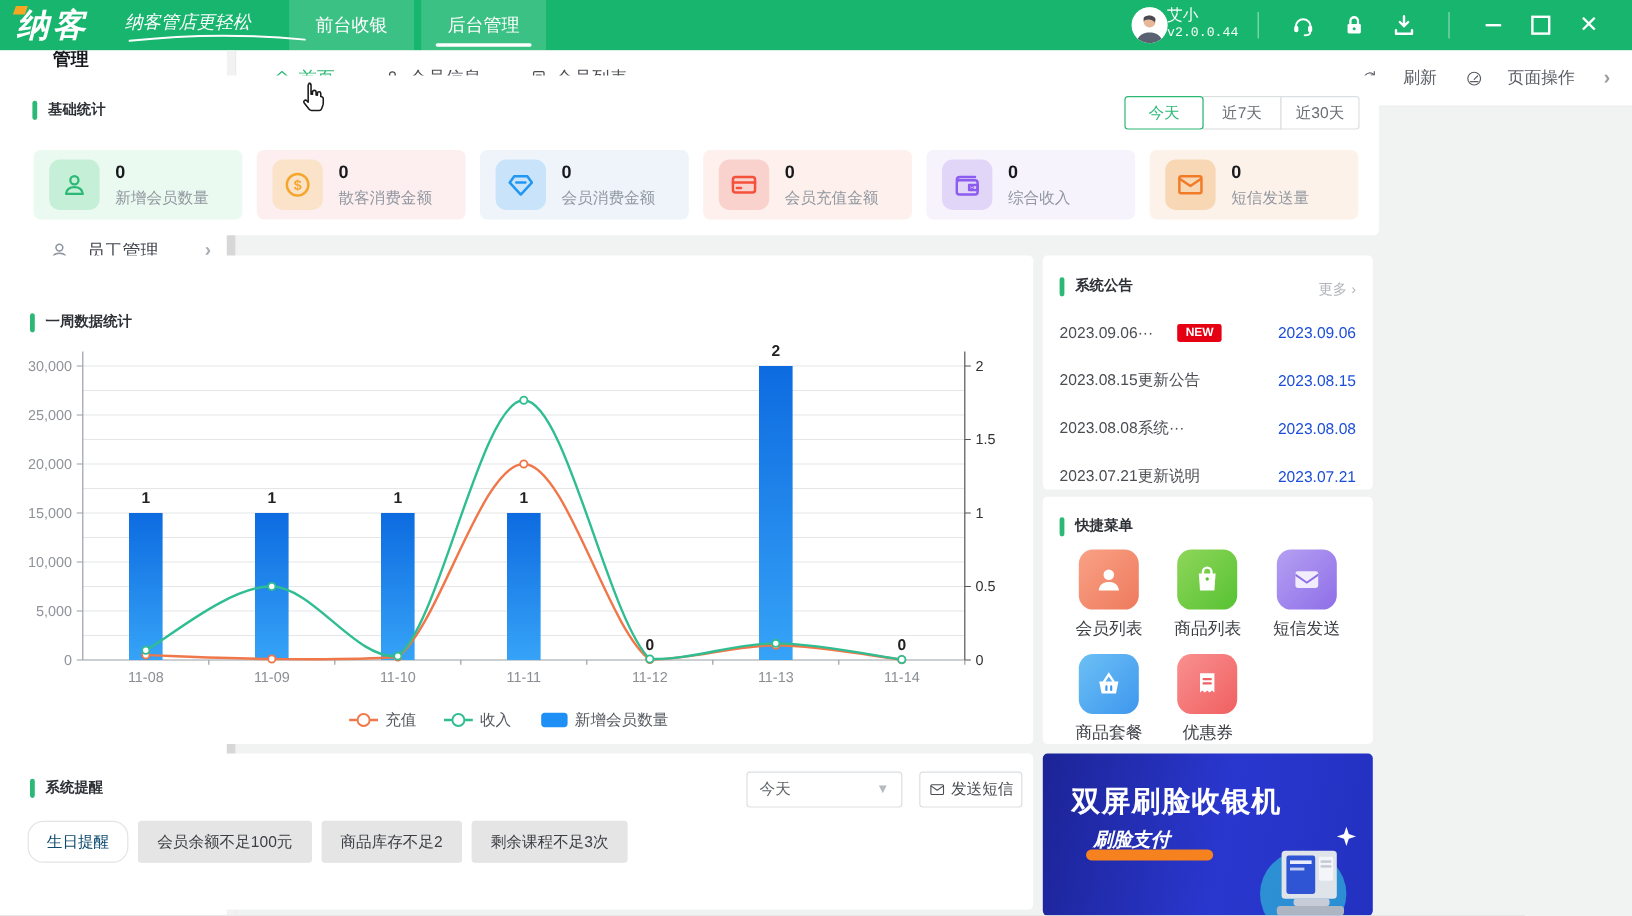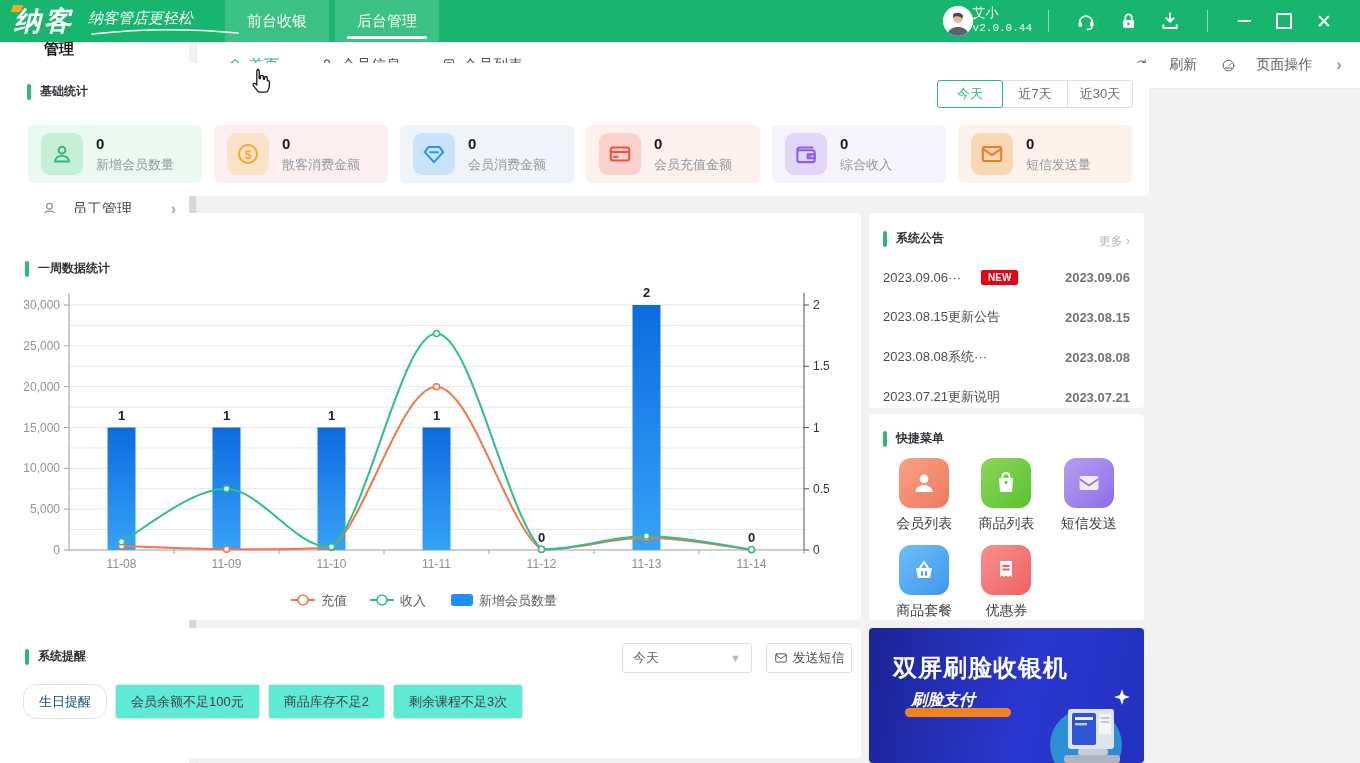--- a/index.html
+++ b/index.html
@@ -2,21 +2,21 @@
 <html><head>
 <meta charset="utf-8">
 <style>
   html,body{margin:0;padding:0;background:#ddd;}
   .app{width:1360px;height:763px;position:relative;overflow:hidden;background:#f1f3f2;
        font-family:"Liberation Sans","DejaVu Sans",sans-serif;-webkit-font-smoothing:antialiased;}
   
   .titlebar{position:absolute;left:0;top:0;width:100%;height:42px;background:#17b56e;display:flex;align-items:center;color:#fff;}
   .logo{font-size:27px;font-weight:bold;letter-spacing:3px;margin-left:14px;position:relative;font-style:italic;}
   .logo i{position:absolute;left:-2px;top:2px;width:10px;height:7px;background:#f5a623;transform:skewX(-20deg);}
-  .slogan{margin-left:14px;font-size:15px;font-style:italic;font-family:"DejaVu Serif","Liberation Serif",serif;position:relative;top:-3px;}
+  .slogan{margin-left:30px;font-size:15px;font-style:italic;font-family:"DejaVu Serif","Liberation Serif",serif;position:relative;top:-3px;}
   .slogan svg{position:absolute;left:2px;bottom:-8px;}
   .topnav{display:flex;margin-left:32px;height:42px;}
   .topnav .tn{padding:0 22px;display:flex;align-items:center;font-size:15px;background:rgba(255,255,255,0.16);margin-right:6px;position:relative;cursor:pointer;}
   .topnav .tn.active::after{content:'';position:absolute;left:12px;right:12px;bottom:3px;height:3px;background:#fff;border-radius:2px;}
   .tb-right{margin-left:auto;display:flex;align-items:center;padding-right:16px;}
   .avatar{width:30px;height:30px;border-radius:50%;background:#fff;display:flex;align-items:center;justify-content:center;overflow:hidden;}
   .uinfo{margin-left:0;line-height:1.15;font-family:Liberation Mono, monospace;}
   .uname{font-size:13px;}
   .uver{font-size:11px;opacity:.95;}
   .vdiv{width:1px;height:22px;background:rgba(255,255,255,.5);margin:0 16px;}
@@ -68,39 +68,39 @@
   .card-chart{left:11px;top:213px;width:850px;height:407px;}
   .card-chart .sec-title{position:absolute;left:14px;top:19px;margin-top:28px;}
   #chartsvg{position:absolute;left:10px;top:55px;}
   
   .card-notice{left:869px;top:213px;width:275px;height:195px;}
   .card-notice .sec-title{position:absolute;left:14px;top:17px;}
   .more{position:absolute;right:14px;top:20px;color:#b2b5ba;font-size:12px;cursor:pointer;}
   .nlist{position:absolute;left:14px;right:14px;top:44px;}
   .nrow{display:flex;align-items:center;height:40px;font-size:13px;color:#4a4d52;cursor:pointer;}
   .badge{background:#e60014;color:#fff;font-size:10px;font-weight:bold;padding:2px 7px;border-radius:2px;margin-left:20px;}
-  .ndate{margin-left:auto;color:#737373;font-weight:bold;}
+  .ndate{margin-left:auto;color:#1d4ed8;}
   
   .card-quick{left:869px;top:414px;width:275px;height:206px;}
   .card-quick .sec-title{position:absolute;left:14px;top:16px;}
   .q-grid{position:absolute;left:14px;right:14px;top:44px;display:grid;grid-template-columns:repeat(3,1fr);row-gap:12px;justify-items:center;}
   .q-item{display:flex;flex-direction:column;align-items:center;gap:7px;cursor:pointer;}
   .q-ic{width:50px;height:50px;border-radius:12px;display:flex;align-items:center;justify-content:center;}
   .q-lbl{font-size:14px;color:#3a3d42;}
   .qi1{background:linear-gradient(135deg,#f9a186,#ee7a5c);} .qi2{background:linear-gradient(135deg,#8fd65a,#57c232);}
   .qi3{background:linear-gradient(135deg,#b4a0f2,#8f6ee8);} .qi4{background:linear-gradient(135deg,#f9bc60,#f29b27);}
   .qi5{background:linear-gradient(135deg,#6cc0f5,#3e97ee);} .qi6{background:linear-gradient(135deg,#f99090,#f06060);}
   
   .card-reminder{left:11px;top:628px;width:850px;height:130px;}
   .card-reminder .sec-title{position:absolute;left:14px;top:20px;}
   .dd{position:absolute;left:611px;top:15px;width:130px;height:30px;border:1px solid #dcdfe2;border-radius:3px;display:flex;align-items:center;padding:0 10px;color:#5f6368;font-size:13px;box-sizing:border-box;cursor:pointer;background:#fff;}
   .dd .caret{margin-left:auto;color:#b6b9bd;font-size:11px;}
   .send{position:absolute;left:755px;top:15px;width:86px;height:30px;border:1px solid #dcdfe2;border-radius:3px;display:flex;align-items:center;justify-content:center;gap:5px;font-size:13px;color:#4a4d52;box-sizing:border-box;cursor:pointer;background:#fff;}
   .tags{position:absolute;left:12px;top:56px;display:flex;gap:8px;}
-  .tag{height:33px;padding:0 15px;display:flex;align-items:center;border:1px solid #e2e4e6;background:#5eead4;border-radius:3px;font-size:13px;color:#3c3f44;cursor:pointer;}
+  .tag{height:33px;padding:0 15px;display:flex;align-items:center;border:1px solid #e2e4e6;background:#e5e5e5;border-radius:3px;font-size:13px;color:#3c3f44;cursor:pointer;}
   .tag.active{background:#fff;color:#0c4a6e;border-radius:13px;}
   
   .ad{position:absolute;left:869px;top:628px;width:275px;height:135px;border-radius:4px;overflow:hidden;
       background:linear-gradient(100deg,#1c2496 0%,#2a37cf 55%,#2331c0 100%);cursor:pointer;}
   .ad-title{position:absolute;left:24px;top:24px;color:#fff;font-size:24px;font-weight:bold;letter-spacing:1px;white-space:nowrap;}
   .ad-sub{position:absolute;left:42px;top:62px;color:#fff;font-size:16px;font-weight:bold;font-style:italic;z-index:2;}
   .ad-pill{position:absolute;left:36px;top:80px;width:106px;height:9px;border-radius:5px;background:#f5811f;z-index:1;}
   .ad-art{position:absolute;right:0;bottom:-6px;}
   
   .cursor{position:absolute;left:248px;top:68px;z-index:50;pointer-events:none;}

